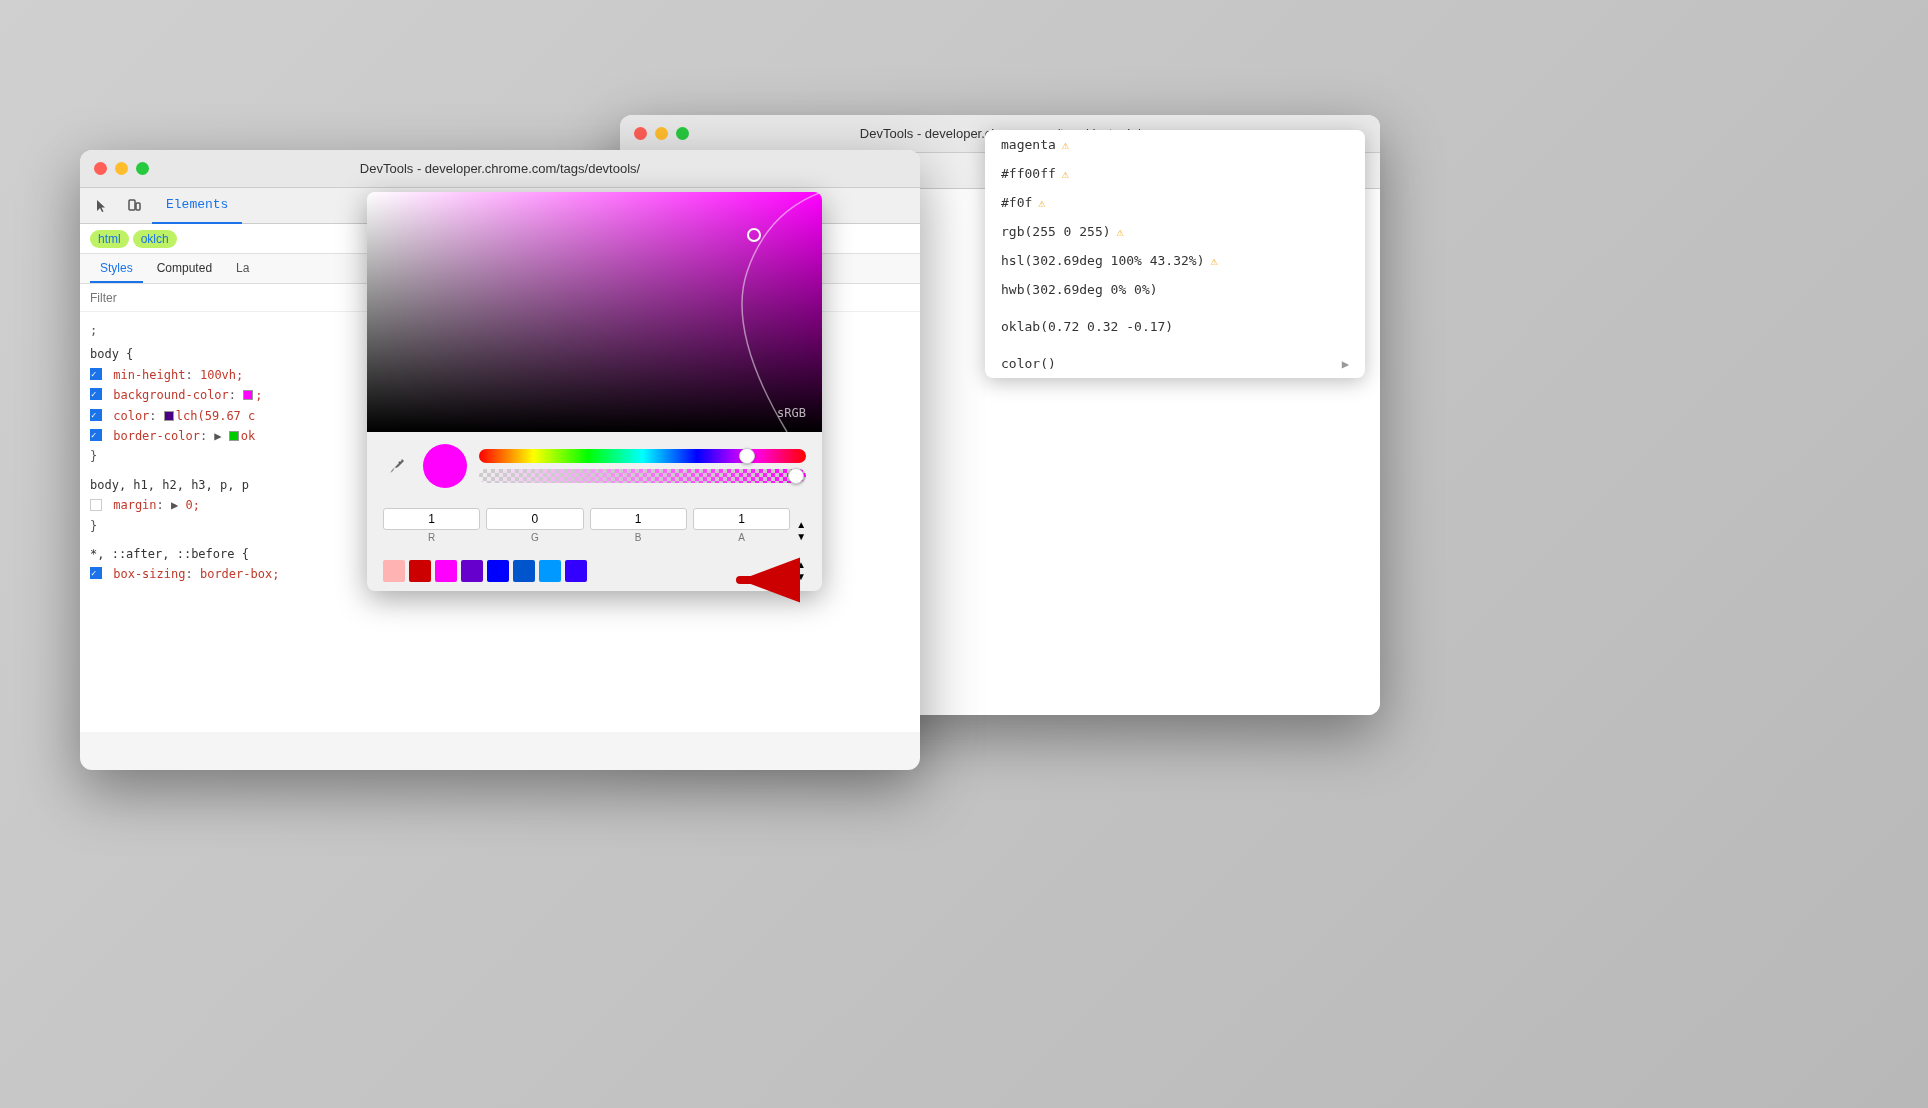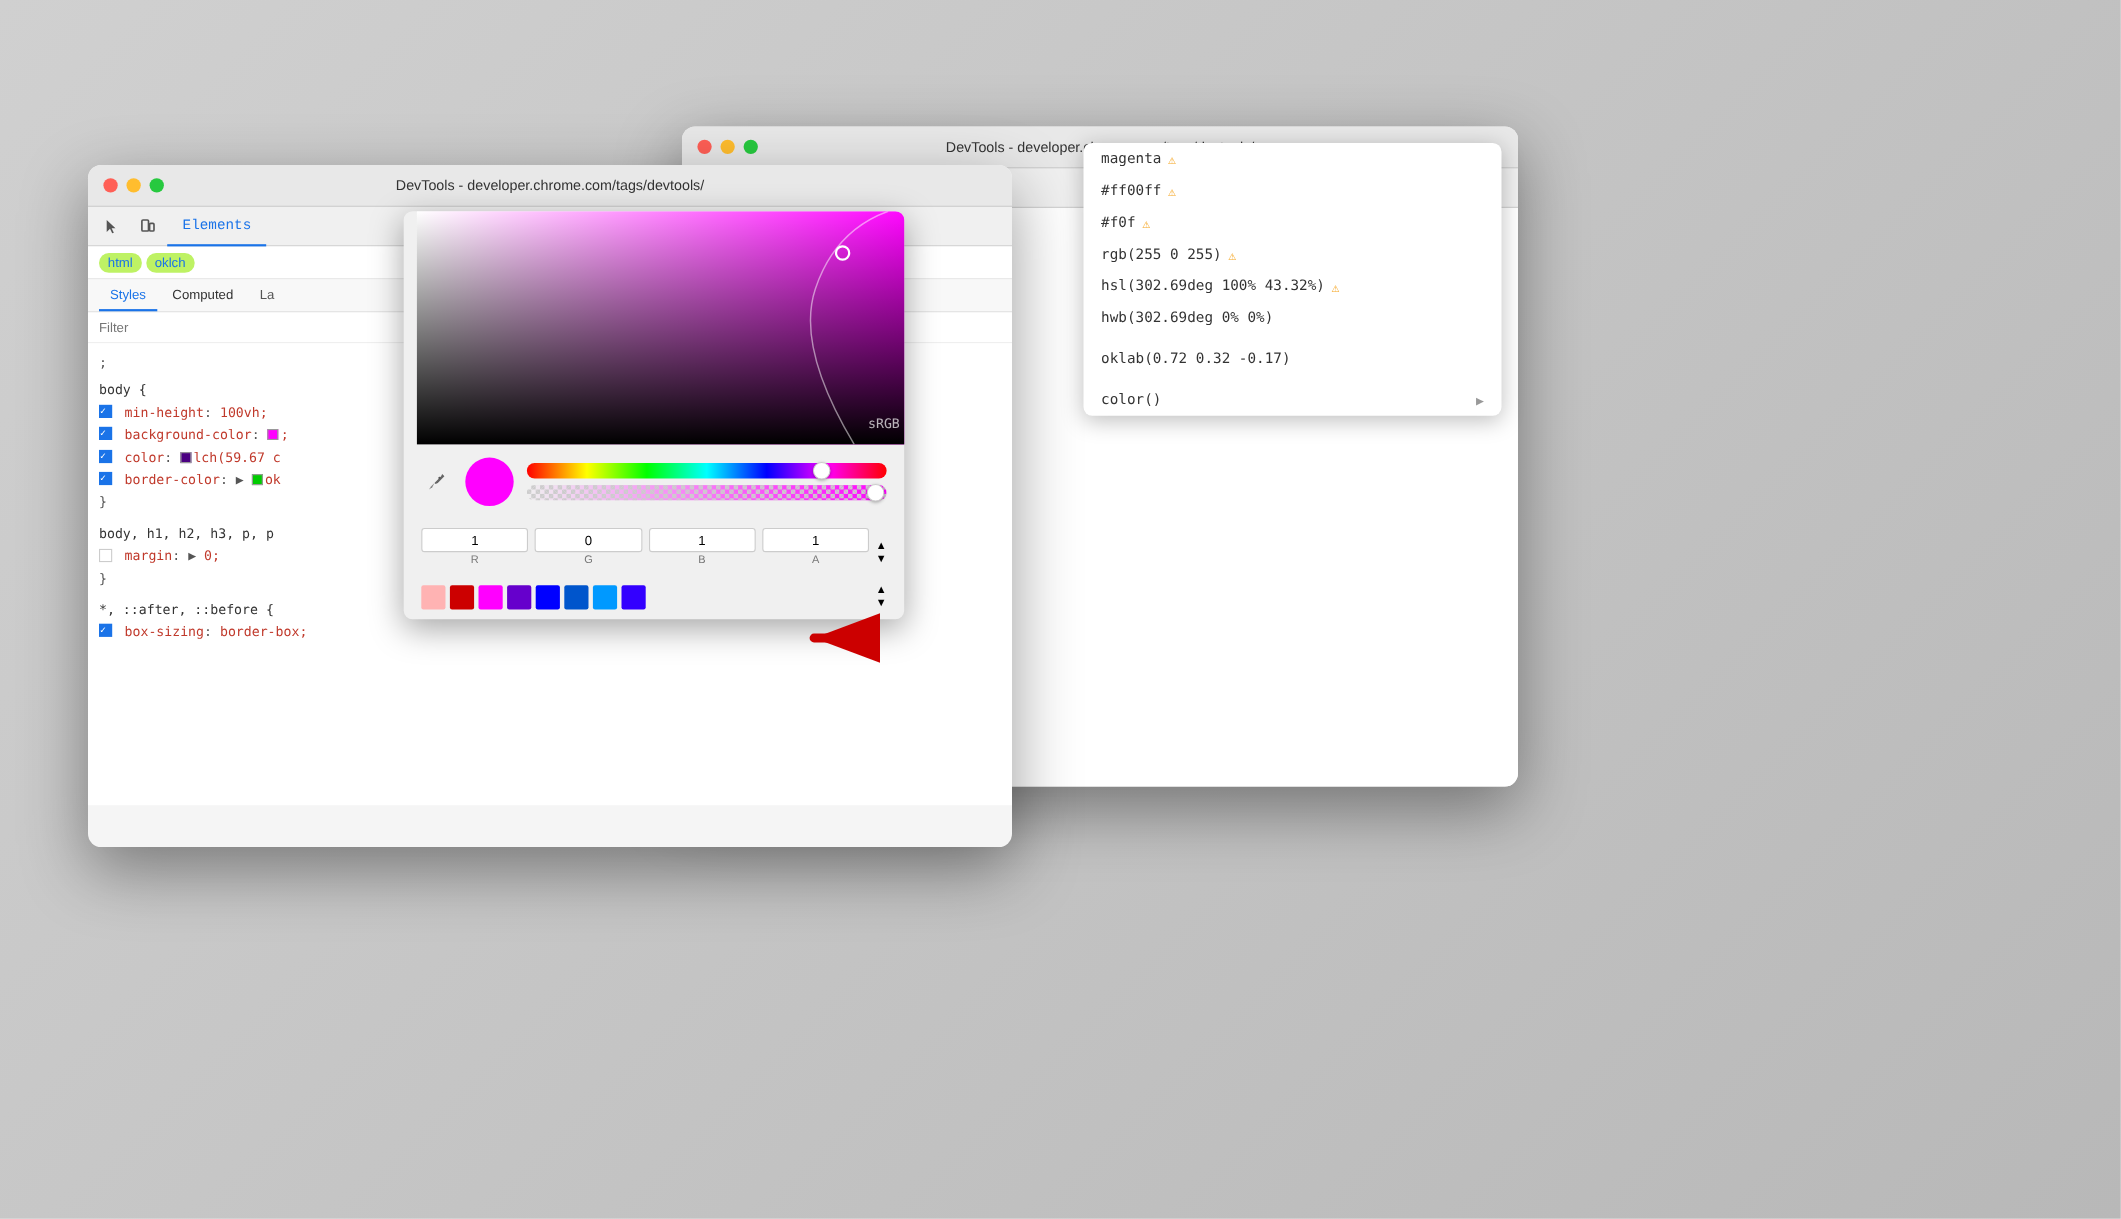--- a/index.html
+++ b/index.html
@@ -235,26 +235,25 @@
       width: 455px;
       background: #f0f0f0;
       border-radius: 8px;
       box-shadow: 0 8px 30px rgba(0,0,0,0.35);
       overflow: hidden;
       z-index: 10;
     }
 
     .color-gradient {
       width: 100%;
-      height: 212px;
+      height: 240px;
       position: relative;
       background: linear-gradient(to bottom, transparent, black),
                   linear-gradient(to right, white, magenta);
       cursor: crosshair;
-      margin-left: 12px;
     }
 
     .gradient-curve {
       position: absolute;
       top: 0;
       left: 0;
       width: 100%;
       height: 100%;
       pointer-events: none;
     }

